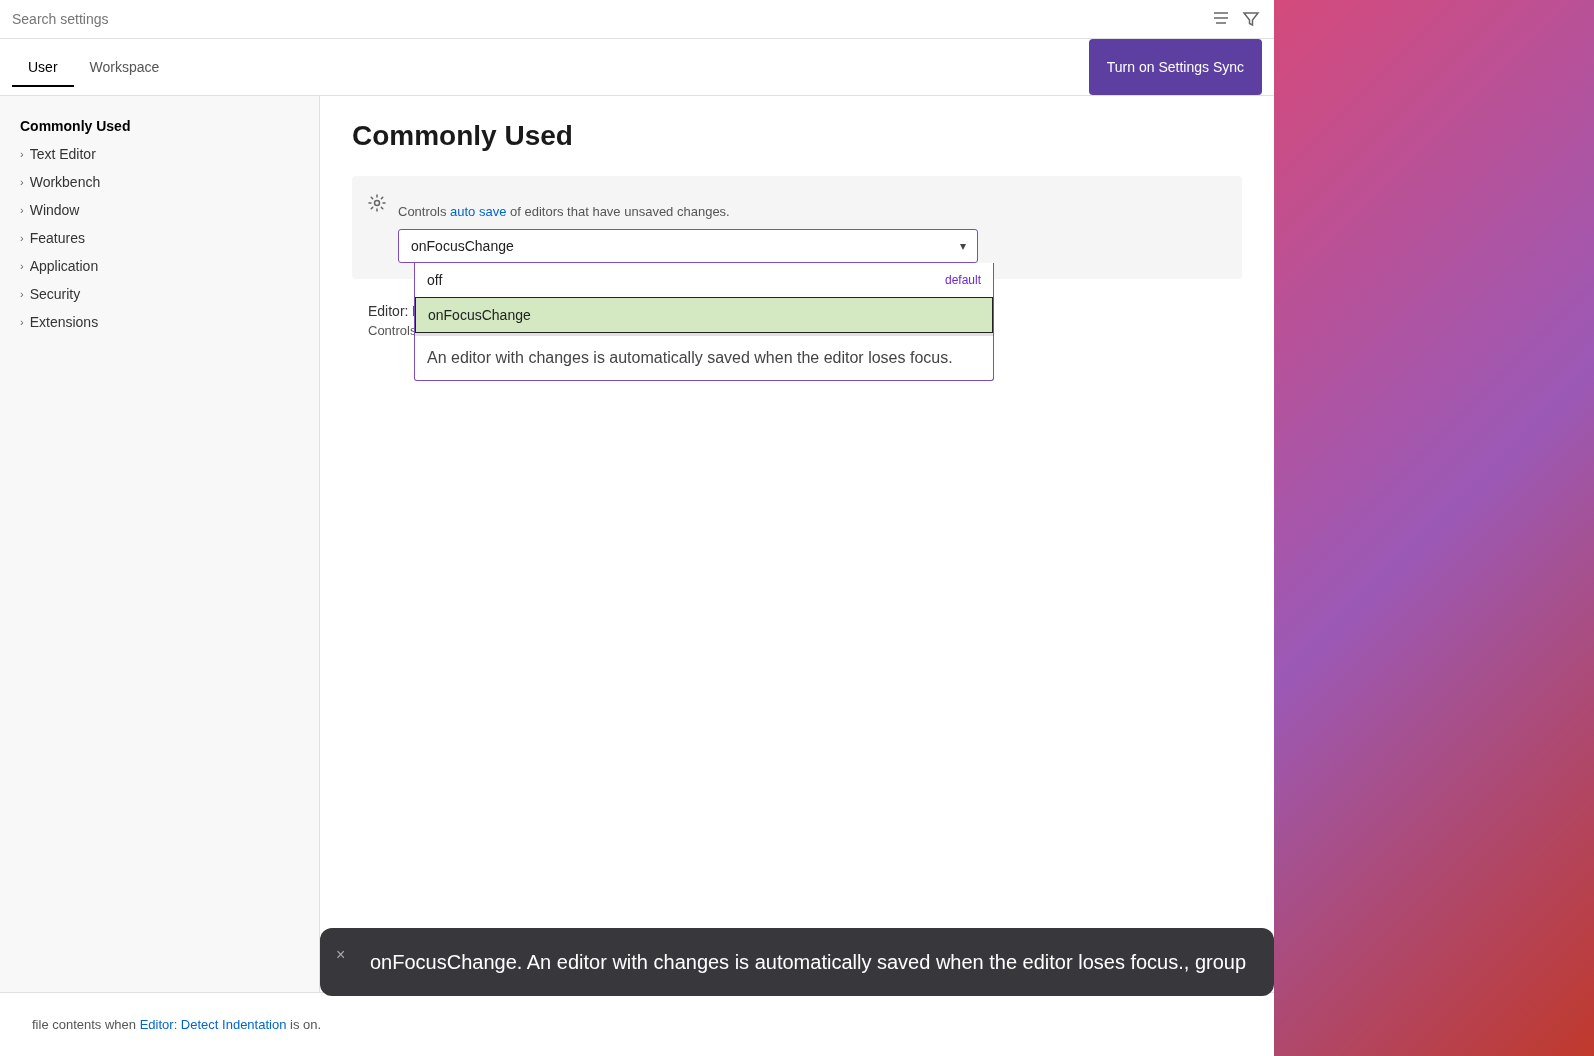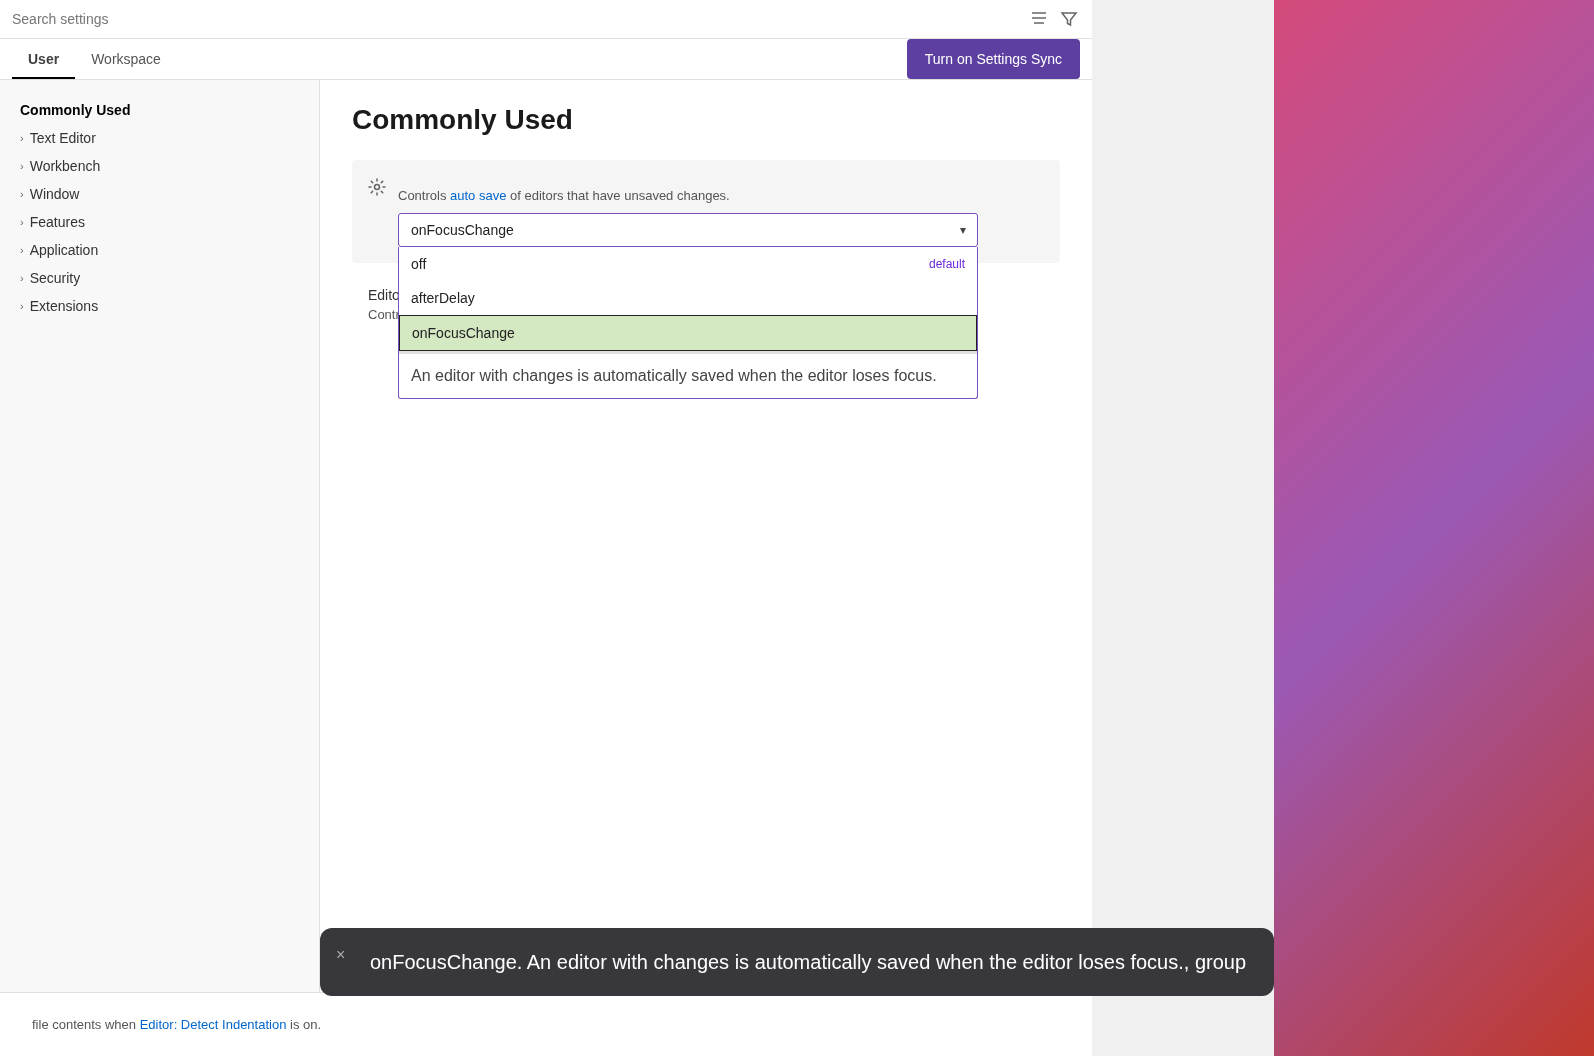--- a/index.html
+++ b/index.html
@@ -23,21 +23,21 @@
       height: 100%;
       background: linear-gradient(135deg, #d44a7a 0%, #9b59b6 50%, #c0392b 100%);
       z-index: 0;
     }
 
     .app-container {
       position: relative;
       z-index: 1;
       display: flex;
       flex-direction: column;
-      width: 1092px;
+      width: 1274px;
       height: 1056px;
       background: #ffffff;
     }
 
     
     .search-bar {
       display: flex;
       align-items: center;
       padding: 8px 12px;
       border-bottom: 1px solid #e0e0e0;
@@ -95,31 +95,31 @@
     .tab {
       padding: 10px 16px;
       font-size: 14px;
       color: #555;
       cursor: pointer;
       border-bottom: 2px solid transparent;
       margin-bottom: -1px;
     }
 
     .tab.active {
-      color: #404040;
+      color: #000000;
       border-bottom: 2px solid #000;
-      font-weight: 700;
+      font-weight: 400;
     }
 
     .sync-btn {
       background: #5c3fa0;
       color: #fff;
       border: none;
       border-radius: 4px;
-      padding: 12px 18px;
+      padding: 20px 18px;
       font-size: 14px;
       cursor: pointer;
       font-weight: 500;
     }
 
     
     .main-layout {
       display: flex;
       flex: 1;
       overflow: hidden;
@@ -241,21 +241,21 @@
       transform: translateY(-50%);
       font-size: 12px;
       color: #444;
       pointer-events: none;
     }
 
     
     .dropdown-list {
       position: absolute;
       top: 100%;
-      left: 0;
+      left: 16px;
       width: 100%;
       background: #fff;
       border: 1.5px solid #7c4dbe;
       border-top: none;
       z-index: 100;
       border-radius: 0 0 3px 3px;
     }
 
     .dropdown-option {
       padding: 9px 12px;
@@ -441,23 +441,20 @@
               <option>onWindowChange</option>
             </select>
             <span class="dropdown-arrow">▾</span>
 
             
             <div class="dropdown-list">
               <div class="dropdown-option">
                 <span>off</span>
                 <span class="default-tag">default</span>
               </div>
-              <div class="dropdown-option">
-                <span>afterDelay</span>
-              </div>
               <div class="dropdown-option highlighted">
                 <span>onFocusChange</span>
               </div>
               <div class="dropdown-divider"></div>
               <div class="dropdown-divider"></div>
               <div class="dropdown-tooltip">An editor with changes is automatically saved when the editor loses focus.</div>
             </div>
           </div>
         </div>
       </div>

